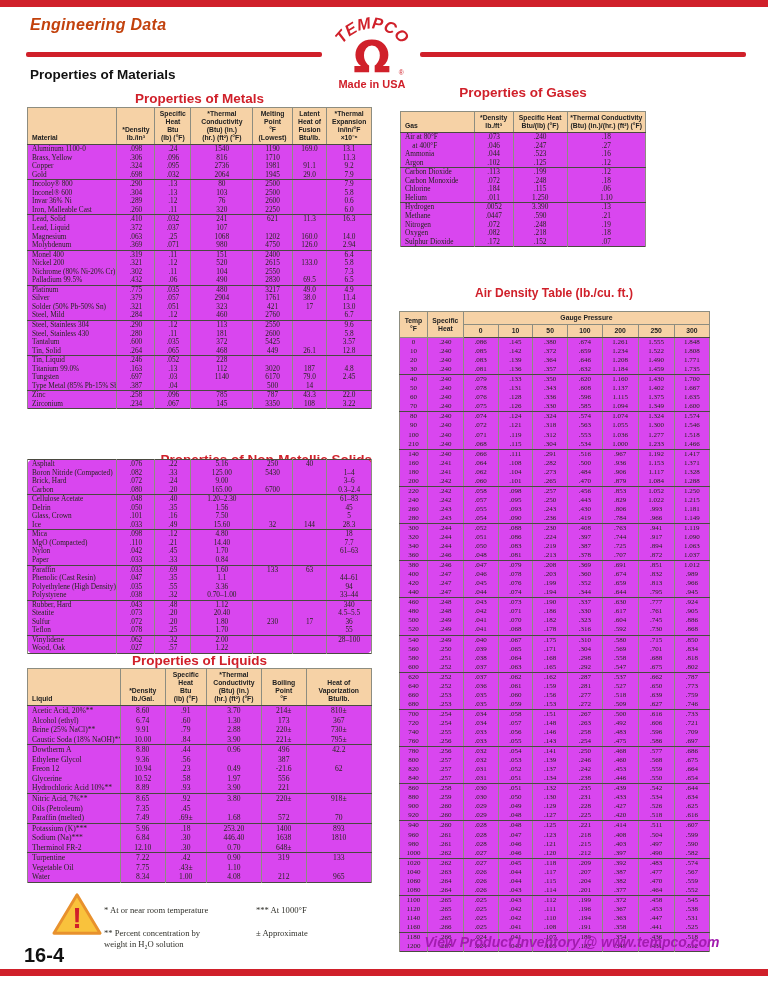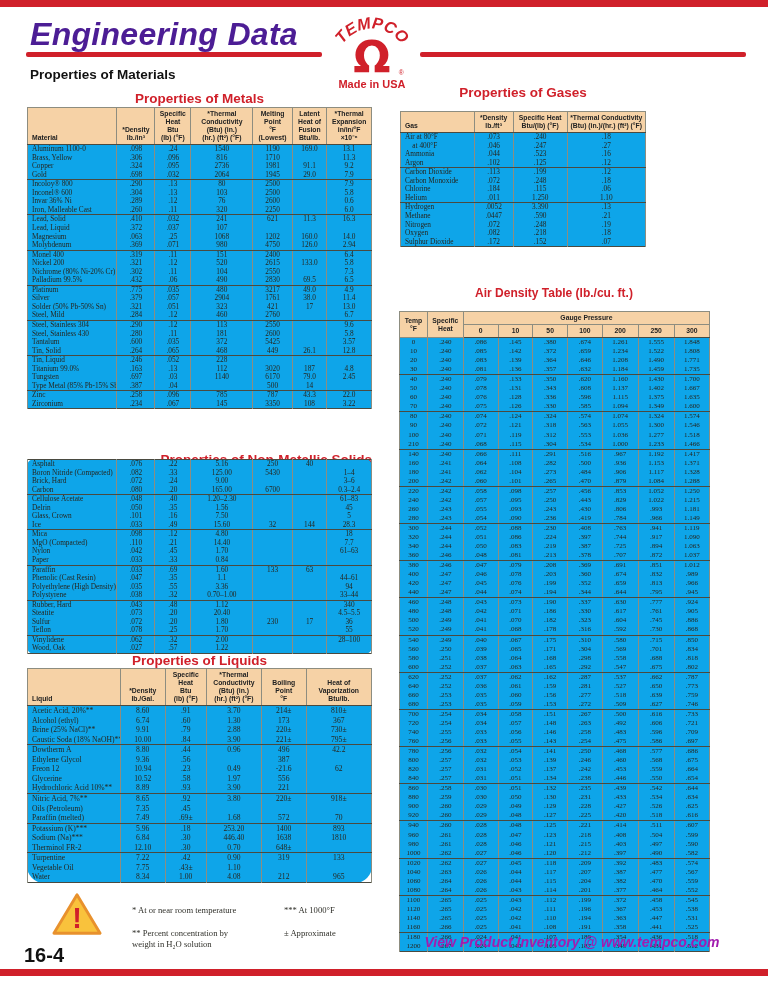--- a/index.html
+++ b/index.html
@@ -1,30 +1,30 @@
 <!DOCTYPE html>
 <html><head>
 <meta charset="utf-8">
 <style>
   html,body{margin:0;padding:0;background:#e8e8e8;}
   .page{position:relative;width:768px;height:994px;background:#ffffff;overflow:hidden;
         font-family:"Liberation Sans",sans-serif;color:#1d1d1b;}
   .bar{position:absolute;left:0;width:768px;height:7px;background:#d0202a;}
   .bar-top{top:0;}
   .bar-bottom{top:969px;}
-  .page-title{position:absolute;left:30px;top:16px;font-size:32px;font-weight:bold;font-style:italic;
-              letter-spacing:.3px;color:#4c1d95;text-align:right;}
+  .page-title{position:absolute;left:30px;top:16px;font-size:16px;font-weight:bold;font-style:italic;
+              letter-spacing:.3px;color:#c2410c;text-align:right;}
   .rule{position:absolute;top:52px;height:5px;background:#d0202a;border-radius:2px;}
   .rule-left{left:26px;width:296px;}
   .rule-right{left:420px;width:326px;}
   .subtitle{position:absolute;left:30px;top:67px;font-size:13.5px;font-weight:bold;color:#111;}
   .logo{position:absolute;left:324px;top:10px;width:96px;height:84px;}
   .sec-title{position:absolute;font-size:13.5px;font-weight:bold;color:#d0202a;text-align:center;}
 
-  table{border-collapse:collapse;table-layout:fixed;background:#0ea5e9;border:1.5px solid #4a4a40;}
+  table{border-collapse:collapse;table-layout:fixed;background:#d946ef;border:1.5px solid #4a4a40;}
   th{background:#f6d2a6;font-family:"Liberation Sans",sans-serif;font-weight:bold;font-size:6.8px;
      line-height:1.18;white-space:pre-line;border:0.6px solid #8d8d80;padding:2px 1px;
      vertical-align:bottom;text-align:center;color:#222;}
   td{font-family:"Liberation Serif",serif;font-size:7.3px;border-left:0.6px solid #8d8d80;
      border-right:0.6px solid #8d8d80;padding:0 2px;text-align:center;color:#26261f;
      white-space:nowrap;overflow:hidden;}
   tr.grp td{border-bottom:1.1px solid #4a4a40;}
   thead tr:last-child th{border-bottom:1.2px solid #4a4a40;}
   .t-metals td,.t-nonmetallic td,.t-gases td{line-height:8.55px;}
   .t-metals td:first-child,.t-nonmetallic td:first-child,
@@ -32,32 +32,32 @@
   .t-metals th:first-child,.t-liquids th:first-child,.t-gases th:first-child{text-align:left;padding-left:4px;}
   .t-liquids td{line-height:9.55px;font-size:7.6px;}
   .t-air td{line-height:9.04px;font-size:7px;padding:0 1px;}
   .t-air th{vertical-align:middle;}
   .pos{position:absolute;}
   #metals-title{left:27px;top:91px;width:345px;}
   #metals-table{left:27px;top:107px;width:345px;}
   #nonmetallic-title{left:27px;top:452px;width:345px;text-align:right;}
   #nonmetallic-table{left:27px;top:459px;width:345px;border-radius:7px;}
   #liquids-title{left:27px;top:653px;width:345px;}
-  #liquids-table{left:27px;top:668px;width:345px;border-radius:17px;}
+  #liquids-table{left:27px;top:668px;width:345px;}
   #gases-title{left:400px;top:85px;width:246px;}
   #gases-table{left:400px;top:111px;width:246px;}
   #air-title{left:398px;top:286px;width:312px;font-size:12px;}
   #air-table{left:399px;top:311px;width:311px;}
 
   .warning{position:absolute;left:52px;top:891px;}
   .footnotes{position:absolute;left:104px;top:894px;width:300px;
              font-family:"Liberation Serif",serif;font-size:8.6px;line-height:1.25;color:#30302a;}
   .fn-col1{position:absolute;left:0;top:0;width:150px;white-space:pre-line;}
   .fn-col2{position:absolute;left:152px;top:0;width:130px;white-space:pre-line;}
-  .fn{margin-bottom:2px;white-space:pre-line;margin-left:28px;}
+  .fn{margin-bottom:2px;white-space:pre-line;}
   .footer-link{position:absolute;left:398px;top:934px;width:348px;text-align:center;
                font-size:14px;font-weight:bold;font-style:italic;color:#a21caf;cursor:pointer;}
   .page-number{position:absolute;left:24px;top:944px;font-size:20px;font-weight:bold;color:#111;}
 </style>
 </head>
 <body>
 
 <div class="page">
   <div class="bar bar-top"></div>
 

